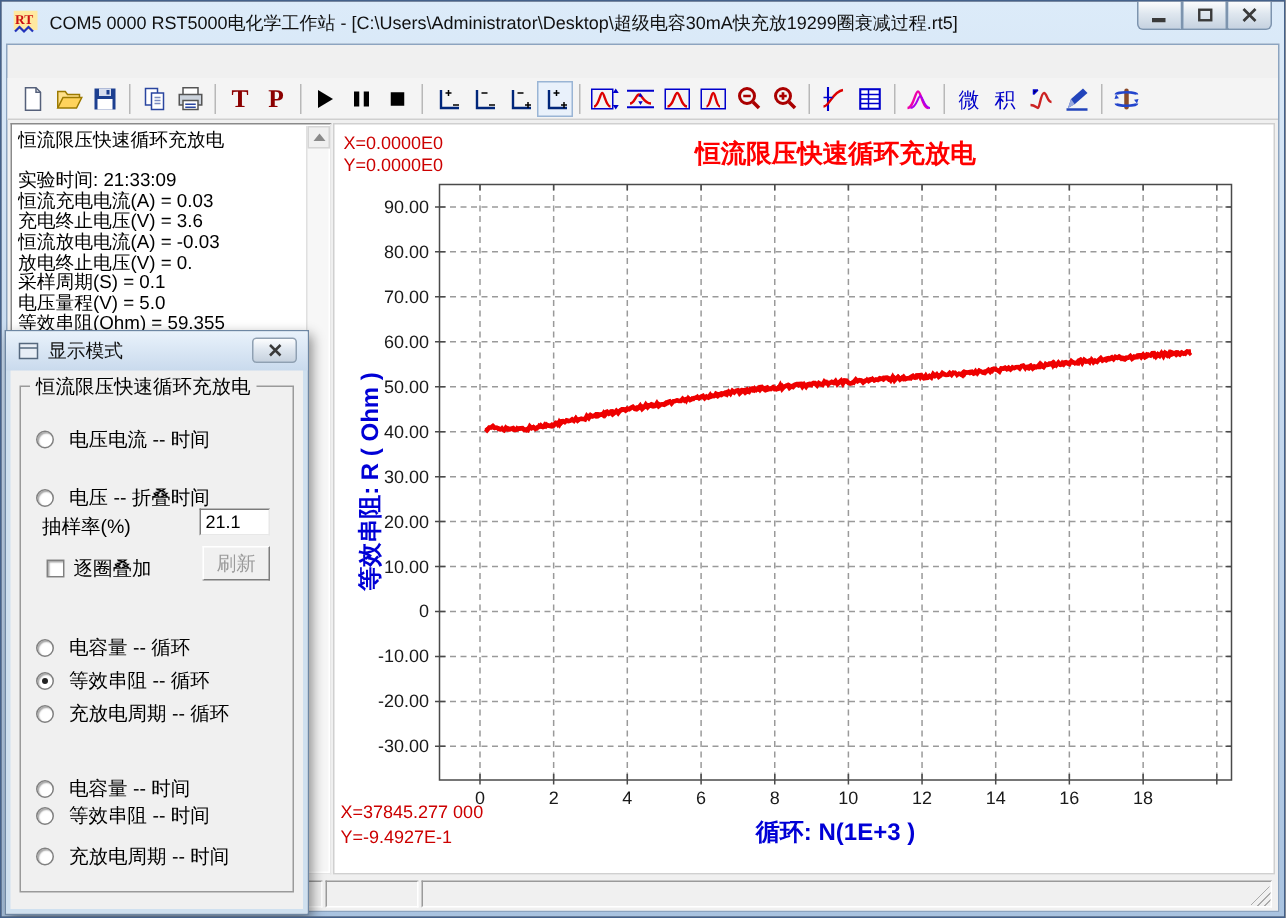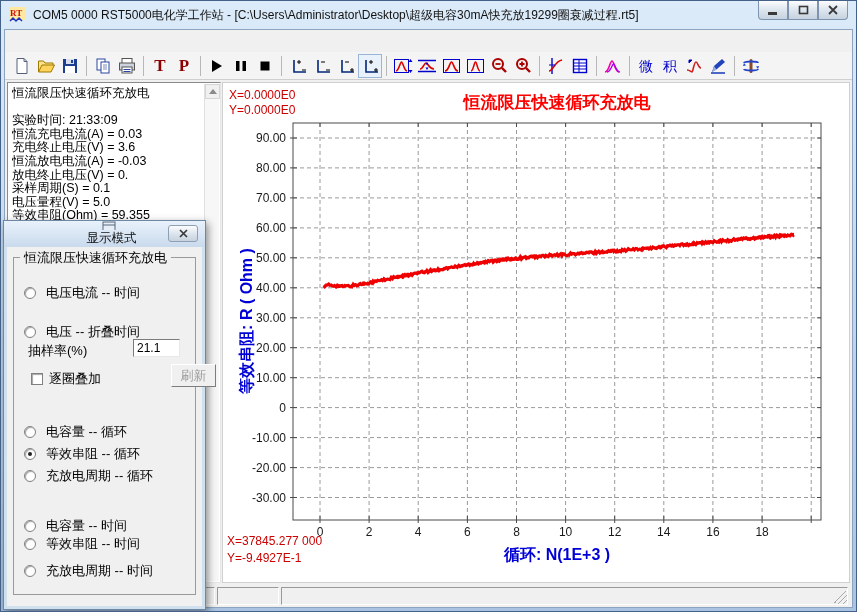--- a/index.html
+++ b/index.html
@@ -53,37 +53,37 @@
   .statusbar{position:absolute;left:0;right:0;bottom:0;height:22px;background:#f0f0f0;display:flex;align-items:stretch;padding:2px;}
   .sseg{border:1px solid;border-color:#9a9a9a #fff #fff #9a9a9a;margin-right:2px;}
   .sseg.s1{width:208px;} .sseg.s2{width:62px;} .sseg.s3{flex:1;position:relative;}
   .grip{position:absolute;right:0;bottom:0;width:13px;height:13px;
     background:linear-gradient(135deg,transparent 45%,#aaa 45%,#aaa 50%,transparent 50%,transparent 63%,#aaa 63%,#aaa 68%,transparent 68%,transparent 81%,#aaa 81%,#aaa 86%,transparent 86%);}
   
   .dialog{position:absolute;left:2px;top:219px;width:203px;height:390px;z-index:20;
     background:#f0f0f0;border:1px solid #6e87a3;box-shadow:2px 3px 8px rgba(0,0,0,.45);
     outline:3px solid #cfe0ef;outline-offset:-4px;}
   .dlg-title{position:absolute;left:0;top:0;right:0;height:26px;
-    background:linear-gradient(#e9f2fb,#c9daed);display:flex;align-items:center;padding-left:8px;flex-direction:column;}
+    background:linear-gradient(#e9f2fb,#c9daed);display:flex;align-items:center;padding-left:8px;}
   .dlg-title-text{font-size:12.5px;color:#111;margin-left:6px;}
   .dlg-close{position:absolute;right:7px;top:4px;width:30px;height:17px;border:1px solid #8fa0b2;border-radius:3px;
     background:linear-gradient(#fcfdfe,#dde5ee 50%,#c7d2de);display:flex;align-items:center;justify-content:center;}
   .groupbox{position:absolute;left:9px;right:9px;top:36px;height:338px;border:1px solid #9a9a9a;}
   .group-legend{position:absolute;left:16px;top:28px;background:#f0f0f0;padding:0 4px;font-size:13px;color:#000;}
   .opt-row{position:absolute;left:20px;display:flex;align-items:center;gap:10px;font-size:13px;color:#000;white-space:nowrap;}
   .radio{width:12px;height:12px;border-radius:50%;background:#fff;border:1px solid #808080;
     box-shadow:inset 1px 1px 1px rgba(0,0,0,.35);position:relative;flex:none;}
   .radio.on::after{content:"";position:absolute;left:3px;top:3px;width:4px;height:4px;border-radius:50%;background:#222;}
   .checkbox{width:12px;height:12px;background:#fff;border:1px solid #808080;box-shadow:inset 1px 1px 1px rgba(0,0,0,.35);flex:none;}
   .sample-label{position:absolute;left:24px;top:121px;font-size:13px;}
   .sample-input{position:absolute;left:129px;top:118px;width:47px;height:18px;border:1px solid #7b7b7b;
     border-right-color:#e8e8e8;border-bottom-color:#e8e8e8;font-size:12px;padding:1px 3px;font-family:inherit;}
   .refresh-btn{position:absolute;left:131px;top:143px;width:45px;height:23px;background:#f0f0f0;
     border:1px solid;border-color:#fff #7d7d7d #7d7d7d #fff;font-size:13px;color:#9b9b9b;
-    display:flex;align-items:center;justify-content:center;margin-left:36px;}
+    display:flex;align-items:center;justify-content:center;}
   .chk-row{position:absolute;left:27px;top:149px;display:flex;align-items:center;gap:6px;font-size:13px;}
 </style>
 </head>
 <body>
 
 <div class="window">
 
   <div class="titlebar">
     <span class="appicon">
       <svg width="18" height="16">

